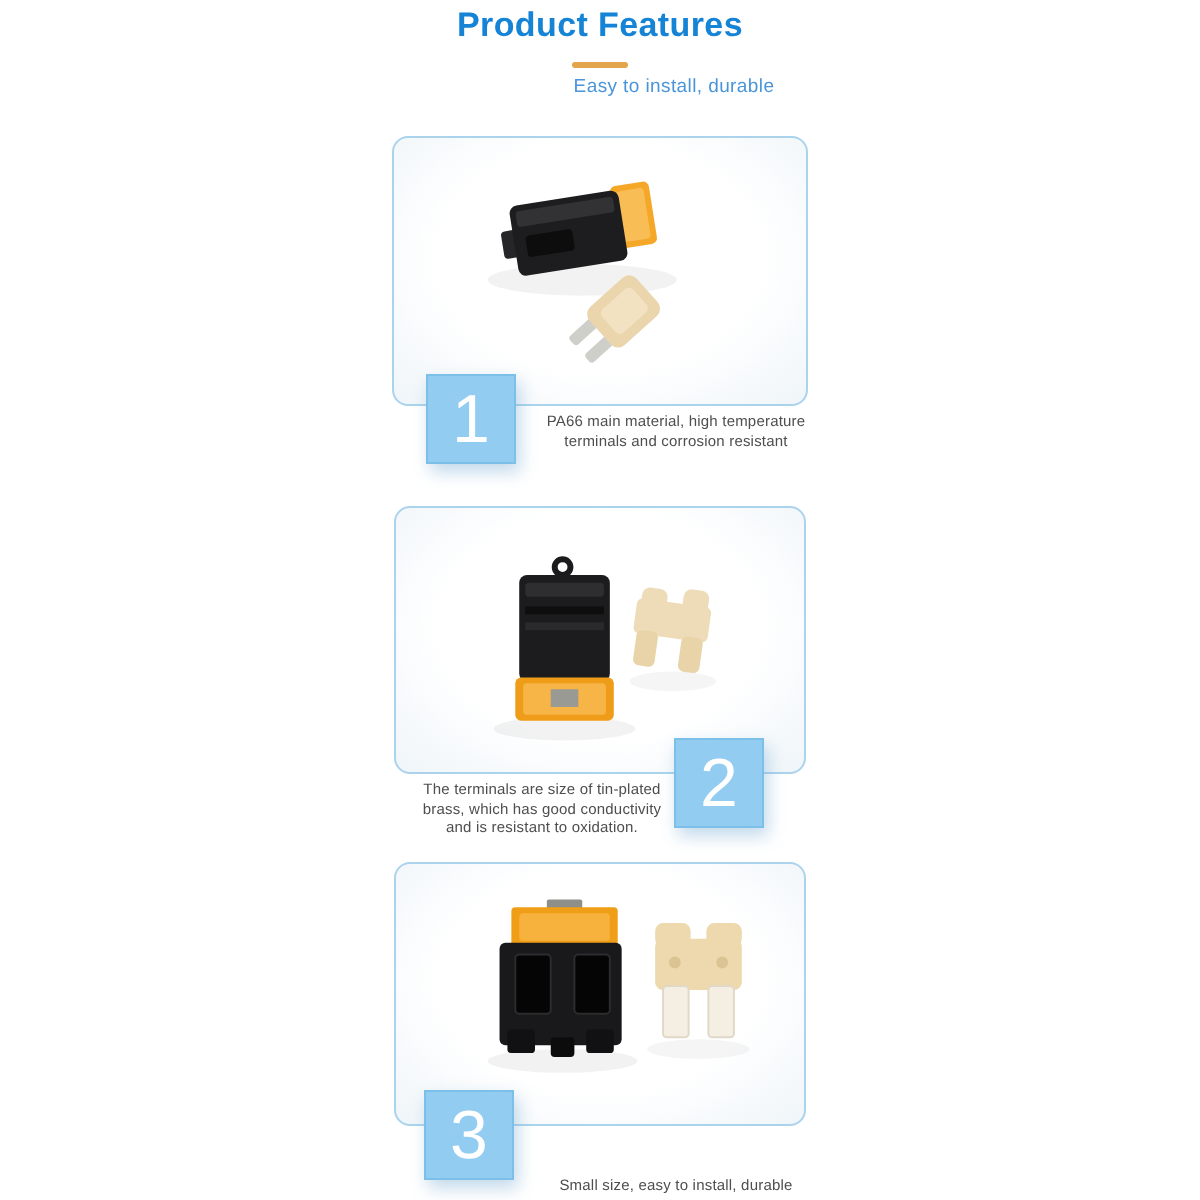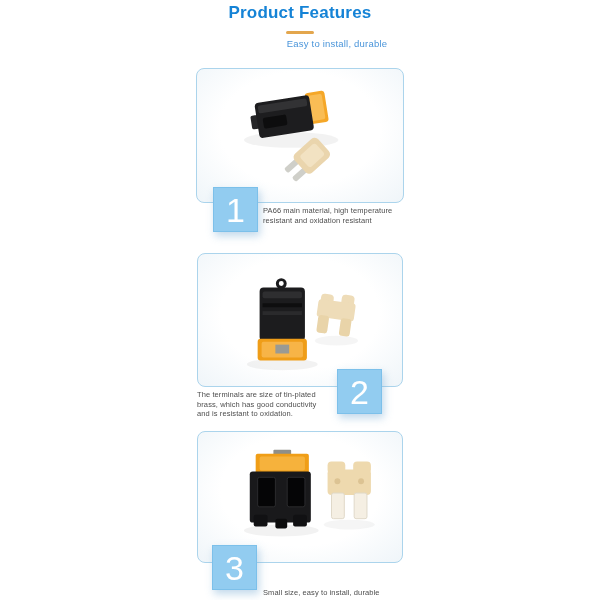--- a/index.html
+++ b/index.html
@@ -43,20 +43,21 @@
     color:#fff;font-size:34px;font-weight:300;line-height:1;
     display:flex;align-items:center;justify-content:center;
     box-shadow:2px 4px 8px rgba(120,170,210,.45);
   }
   .badge1{left:213px;top:187px;}
   .badge2{left:337px;top:369px;}
   .badge3{left:212px;top:545px;}
   .caption{
     position:absolute;font-size:7.5px;line-height:9.5px;color:var(--caption-gray);
     letter-spacing:.1px;
+    text-align:center;
   }
   .caption1{left:263px;top:206px;width:150px;}
   .caption2{left:197px;top:390px;width:148px;}
   .caption3{left:263px;top:588px;width:150px;}
 </style>
 </head>
 <body>
 
 <div class="canvas">
 
@@ -79,21 +80,21 @@
         <rect x="-30" y="-9" width="17" height="6" rx="2" fill="#cfcfc9"></rect>
         <rect x="-30" y="3" width="17" height="6" rx="2" fill="#cfcfc9"></rect>
         <rect x="-16" y="-13" width="32" height="26" rx="5" fill="#ead5ad"></rect>
         <rect x="-10" y="-8" width="21" height="16" rx="3" fill="#f2e2c2"></rect>
       </g>
     </svg>
   </div>
   <div class="badge badge1">1</div>
   <div class="caption caption1">
     <div>PA66 main material, high temperature</div>
-    <div>resistant and oxidation resistant</div>
+    <div>terminals and corrosion resistant</div>
   </div>
 
   <div class="card card2">
     <svg viewBox="0 0 206 134" xmlns="http://www.w3.org/2000/svg">
       <ellipse cx="85" cy="112" rx="36" ry="6" fill="rgba(0,0,0,0.05)"></ellipse>
       <ellipse cx="140" cy="88" rx="22" ry="5" fill="rgba(0,0,0,0.04)"></ellipse>
       <g>
         <circle cx="84" cy="30" r="4" fill="none" stroke="#1b1b1d" stroke-width="3"></circle>
         <rect x="62" y="34" width="46" height="54" rx="4" fill="#1c1c1e"></rect>
         <rect x="65" y="38" width="40" height="7" rx="2" fill="#2e2e30"></rect>

